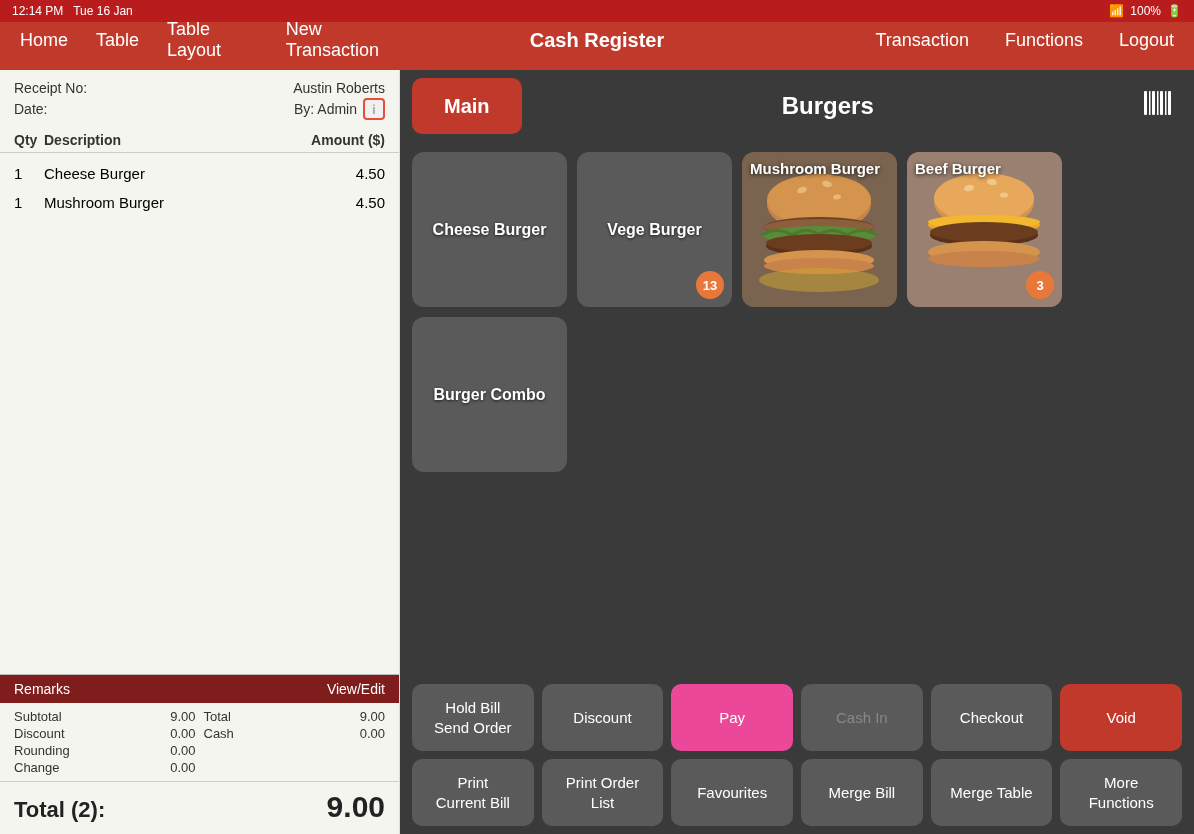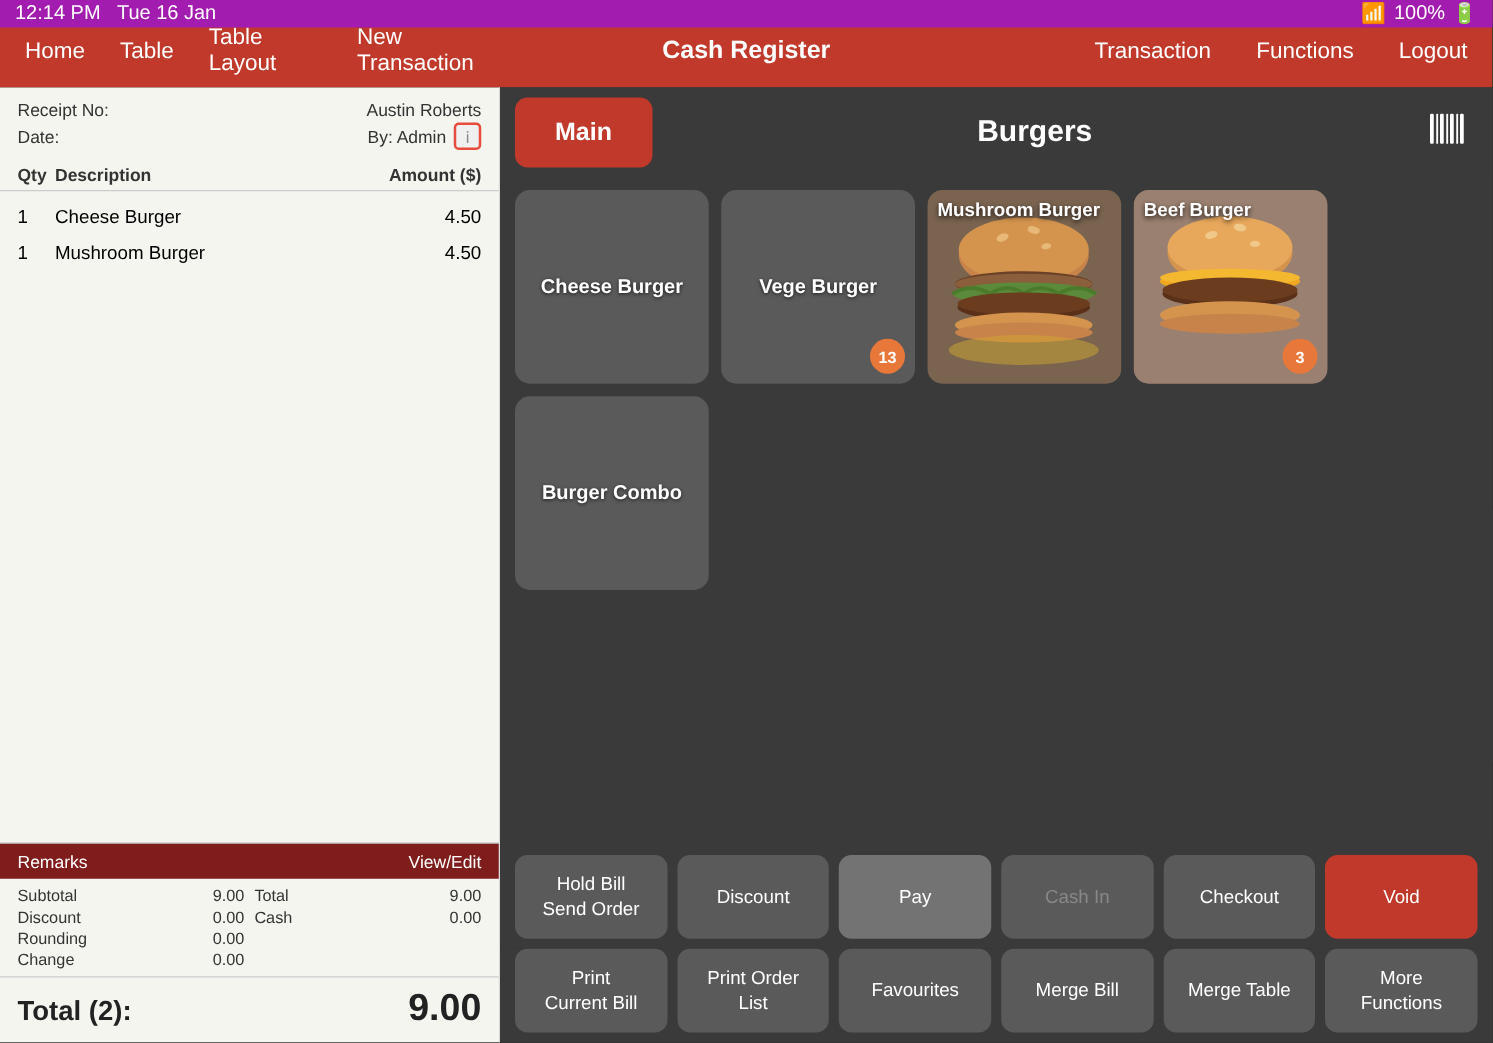--- a/index.html
+++ b/index.html
@@ -293,21 +293,21 @@
       border: none;
       border-radius: 10px;
       font-size: 15px;
       font-weight: 500;
       padding: 14px 8px;
       cursor: pointer;
       text-align: center;
       line-height: 1.3;
     }
     .action-btn.green {
-      background: #737373;
+      background: #ec4899;
     }
     .action-btn.red {
       background: #c0392b;
     }
     .action-btn.disabled {
       background: #5a5a5a;
       color: #888;
     }
 
     
@@ -317,21 +317,21 @@
       width: 100%; height: 100%;
       display: flex;
       align-items: center;
       justify-content: center;
     }
   </style>
 </head>
 <body>
 
 <div class="header">
-  <div style="position:absolute;top:0;left:0;right:0;height:22px;background:#a21caf;display:flex;align-items:center;justify-content:space-between;padding:0 12px;font-size:16px;color:white;">
+  <div style="position:absolute;top:0;left:0;right:0;height:22px;background:#b91c1c;display:flex;align-items:center;justify-content:space-between;padding:0 12px;font-size:12px;color:white;">
     <span>
       <span>12:14 PM</span>
       &nbsp;
       <span>Tue 16 Jan</span>
     </span>
     <span style="display:flex;align-items:center;gap:6px;">
       <span>📶</span>
       <span>100%</span>
       <span>🔋</span>
     </span>

